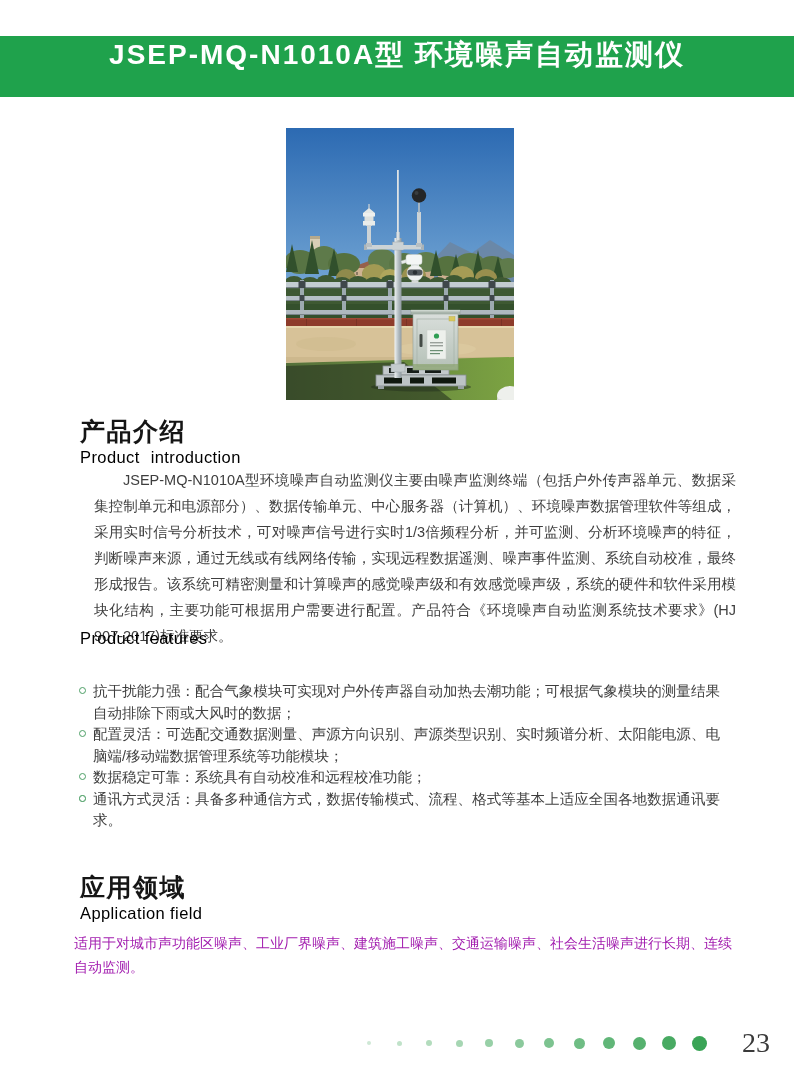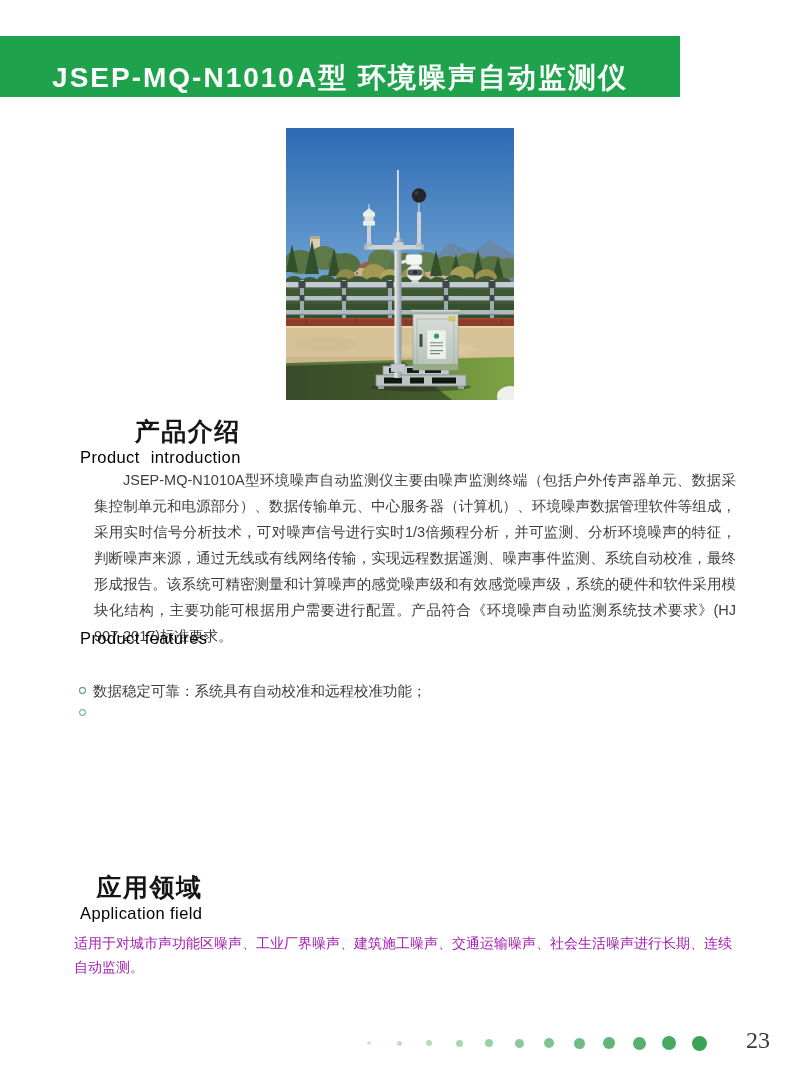--- a/index.html
+++ b/index.html
@@ -4,33 +4,33 @@
 <title>JSEP-MQ-N1010A</title>
 <style>
   html,body{margin:0;padding:0;}
   body{
     width:794px;height:1077px;position:relative;background:#ffffff;
     font-family:"Liberation Sans","DejaVu Sans",sans-serif;
     overflow:hidden;
   }
   
   .banner{
-    position:absolute;left:0;top:36px;width:680px;height:61px;
-    background:#1fa24c;display:flex;align-items:flex-end;justify-content:center;
+    position:absolute;left:0;top:36px;width:794px;height:61px;
+    background:#1fa24c;display:flex;align-items:flex-start;justify-content:center;
   }
   .banner-title{
     color:#ffffff;font-size:28px;font-weight:bold;letter-spacing:2px;
   }
   
   .photo{
     position:absolute;left:286px;top:128px;width:228px;height:272px;
   }
   .photo svg{display:block;width:228px;height:272px;}
   
-  .section-head{position:absolute;left:80px;text-align:right;}
+  .section-head{position:absolute;left:80px;}
   .h-zh{font-size:25px;font-weight:700;color:#151515;letter-spacing:1.5px;line-height:1.15;}
   .h-en{font-size:16.5px;color:#000000;letter-spacing:.4px;margin-top:2px;}
   .h-en.wide{word-spacing:6px;}
   
   .para{
     position:absolute;color:#3e3e3e;font-size:14.5px;line-height:26px;
     text-align:justify;
   }
   .para.indent{text-indent:2em;}
   .features{
@@ -49,21 +49,21 @@
   }
   
   .footer-dots{
     position:absolute;left:354px;top:1033px;height:20px;display:flex;align-items:center;
   }
   .dot-cell{width:30px;height:20px;display:flex;align-items:center;justify-content:center;}
   .dot{border-radius:50%;background:#3aa456;}
   .page-number{
     position:absolute;right:24px;top:1027px;
     font-family:"Liberation Serif","DejaVu Serif",serif;
-    font-size:24px;color:#3a3a3a;
+    font-size:28px;color:#3a3a3a;
   }
 </style>
 </head>
 <body>
 
 <div class="banner">
   <div class="banner-title">JSEP-MQ-N1010A型 环境噪声自动监测仪</div>
 </div>
 
 <div class="photo">
@@ -284,30 +284,36 @@
   <div class="h-en wide">Product introduction</div>
 </div>
 <div class="para indent" style="left:74px;top:467px;width:642px;margin-left:20px;">JSEP-MQ-N1010A型环境噪声自动监测仪主要由噪声监测终端（包括户外传声器单元、数据采集控制单元和电源部分）、数据传输单元、中心服务器（计算机）、环境噪声数据管理软件等组成，采用实时信号分析技术，可对噪声信号进行实时1/3倍频程分析，并可监测、分析环境噪声的特征，判断噪声来源，通过无线或有线网络传输，实现远程数据遥测、噪声事件监测、系统自动校准，最终形成报告。该系统可精密测量和计算噪声的感觉噪声级和有效感觉噪声级，系统的硬件和软件采用模块化结构，主要功能可根据用户需要进行配置。产品符合《环境噪声自动监测系统技术要求》(HJ 907-2017)标准要求。</div>
 
 <div class="section-head" style="top:627px;">
   <div class="h-en">Product features</div>
 </div>
 <ul class="features">
   <li>
     <span class="bullet-ring"></span>
-  </li>
-  <li>
-    <span class="bullet-ring"></span>
+    <span>抗干扰能力强：配合气象模块可实现对户外传声器自动加热去潮功能；可根据气象模块的测量结果自动排除下雨或大风时的数据；</span>
+  </li>
+  <li>
+    <span class="bullet-ring"></span>
+    <span>配置灵活：可选配交通数据测量、声源方向识别、声源类型识别、实时频谱分析、太阳能电源、电脑端/移动端数据管理系统等功能模块；</span>
   </li>
   <li>
     <span class="bullet-ring"></span>
     <span>数据稳定可靠：系统具有自动校准和远程校准功能；</span>
   </li>
   <li>
     <span class="bullet-ring"></span>
+  </li>
+  <li>
+    <span class="bullet-ring"></span>
+    <span>通讯方式灵活：具备多种通信方式，数据传输模式、流程、格式等基本上适应全国各地数据通讯要求。</span>
   </li>
 </ul>
 
 <div class="section-head" style="top:873px;">
   <div class="h-zh">应用领域</div>
   <div class="h-en">Application field</div>
 </div>
 <div class="app-para">适用于对城市声功能区噪声、工业厂界噪声、建筑施工噪声、交通运输噪声、社会生活噪声进行长期、连续自动监测。</div>
 
 <div class="footer-dots">

